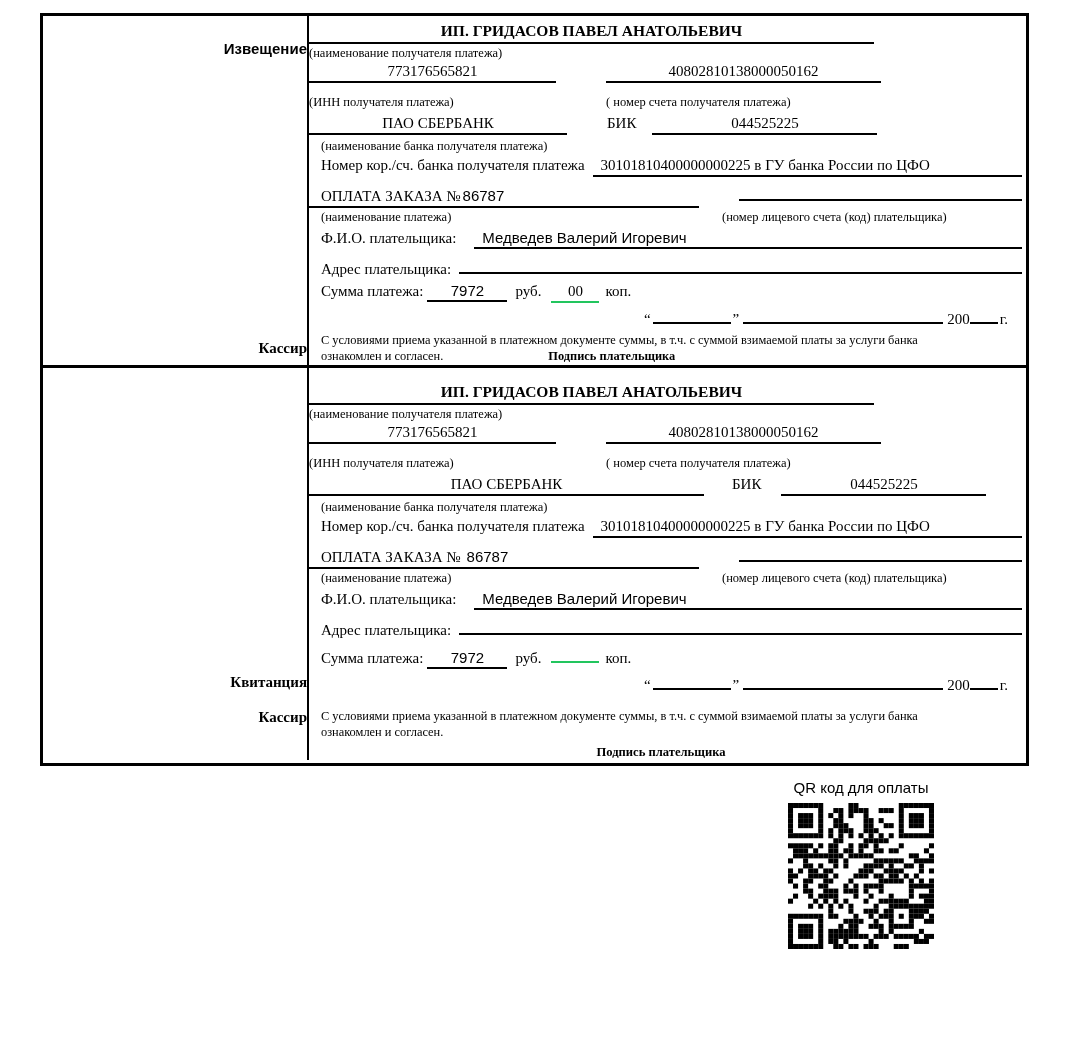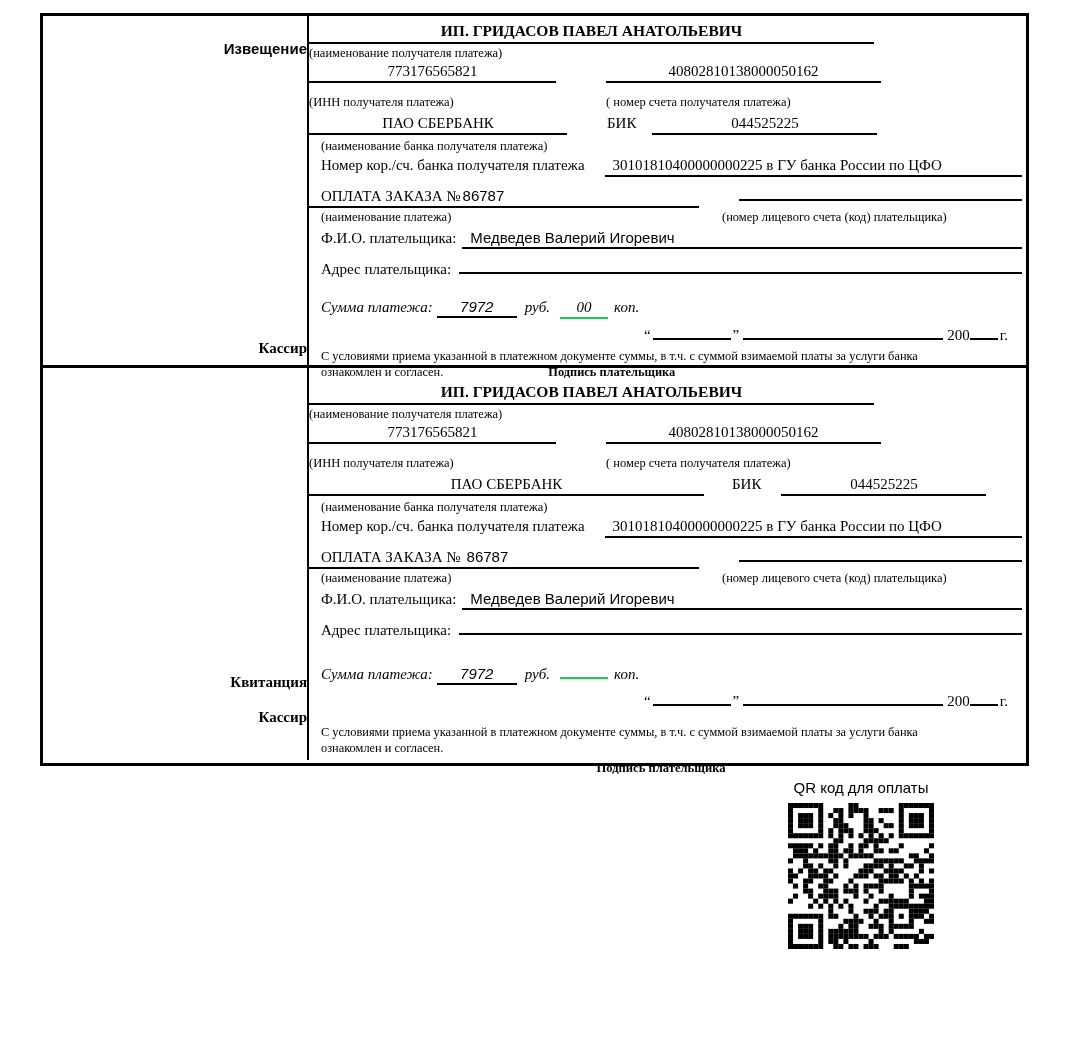--- a/index.html
+++ b/index.html
@@ -51,40 +51,40 @@
   .sec1 .f-bank { margin-left:-12px; width:258px; }
   .sec1 .bik-label { margin-left:40px; }
   .sec1 .f-bik { margin-left:16px; width:225px; }
   .sec2 .f-bank { margin-left:-12px; width:395px; }
   .sec2 .bik-label { margin-left:28px; }
   .sec2 .f-bik { margin-left:20px; width:205px; }
   .bank-caption { margin-top:4px; width:380px; }
 
   
   .corr-row { margin-top:4px; }
-  .f-corr { flex:1; margin-left:20px; padding-left:8px; padding-bottom:1px; border-bottom:2px solid #000; min-height:19px; }
+  .f-corr { flex:1; margin-left:8px; padding-left:8px; padding-bottom:1px; border-bottom:2px solid #000; min-height:19px; }
 
   
   .purpose-row { margin-top:5px; }
   .f-purpose { margin-left:-12px; width:390px; padding-left:12px; padding-bottom:1px; border-bottom:2px solid #000; min-height:19px; }
   .f-purpose .num { margin-left:2px; }
   .sec2 .f-purpose .num { margin-left:6px; }
   .f-empty { margin-left:40px; flex:1; border-bottom:2px solid #000; min-height:19px; }
   .purpose-caps { display:flex; margin-top:2px; }
   .c-purpose { width:300px; }
   .c-personal { width:300px; margin-left:auto; margin-right:0; }
 
   
-  .payer-row { margin-top:4px; }
+  .payer-row { margin-top:4px;gap:12px; }
   .f-payer { flex:1; margin-left:6px; padding-left:8px; padding-bottom:1px; border-bottom:2px solid #000; min-height:20px; }
   .addr-row { margin-top:5px; }
   .f-addr { flex:1; margin-left:8px; border-bottom:2px solid #000; min-height:20px; }
 
   
-  .sum-row { margin-top:20px;font-style:italic; }
+  .sum-row { margin-top:4px; }
   .f-rub { width:80px; margin-left:4px; text-align:center; border-bottom:2px solid #000; min-height:20px; }
   .rub-lbl { margin-left:8px; }
   .f-kop { width:48px; margin-left:10px; text-align:center; border-bottom:2px solid #22c55e; min-height:20px; }
   .kop-lbl { margin-left:6px; }
 
   
   .date-row { margin-top:3px; justify-content:flex-end; padding-right:14px; }
   .d-seg { border-bottom:2px solid #000; min-height:18px; }
   .d1 { width:78px; } .d2 { width:200px; margin-left:2px; } .d3 { width:28px; }
   .d-q { padding:0 2px; }

